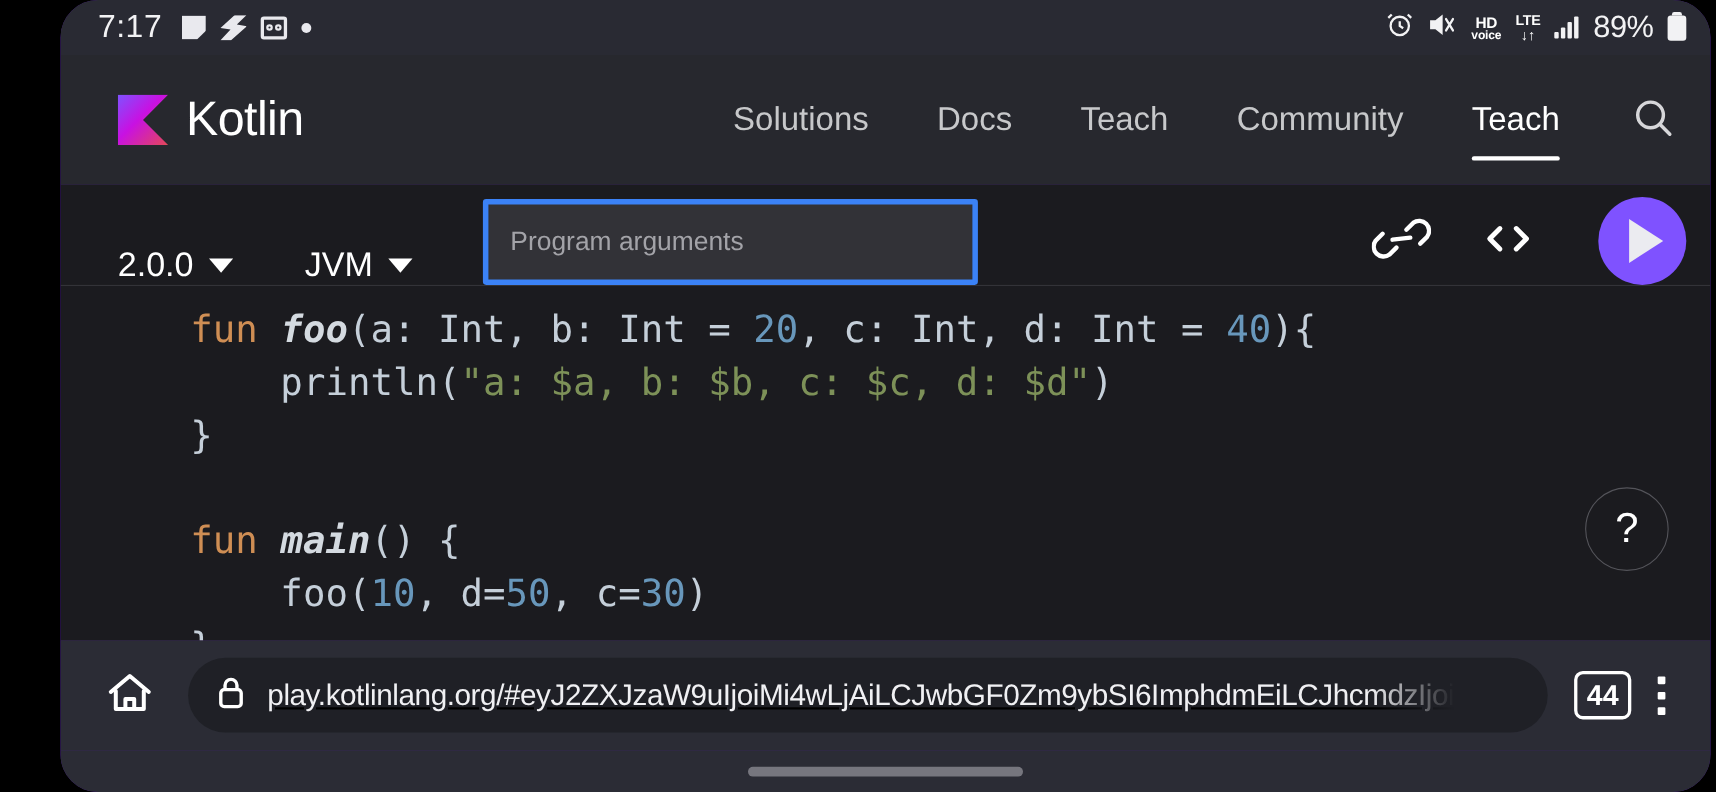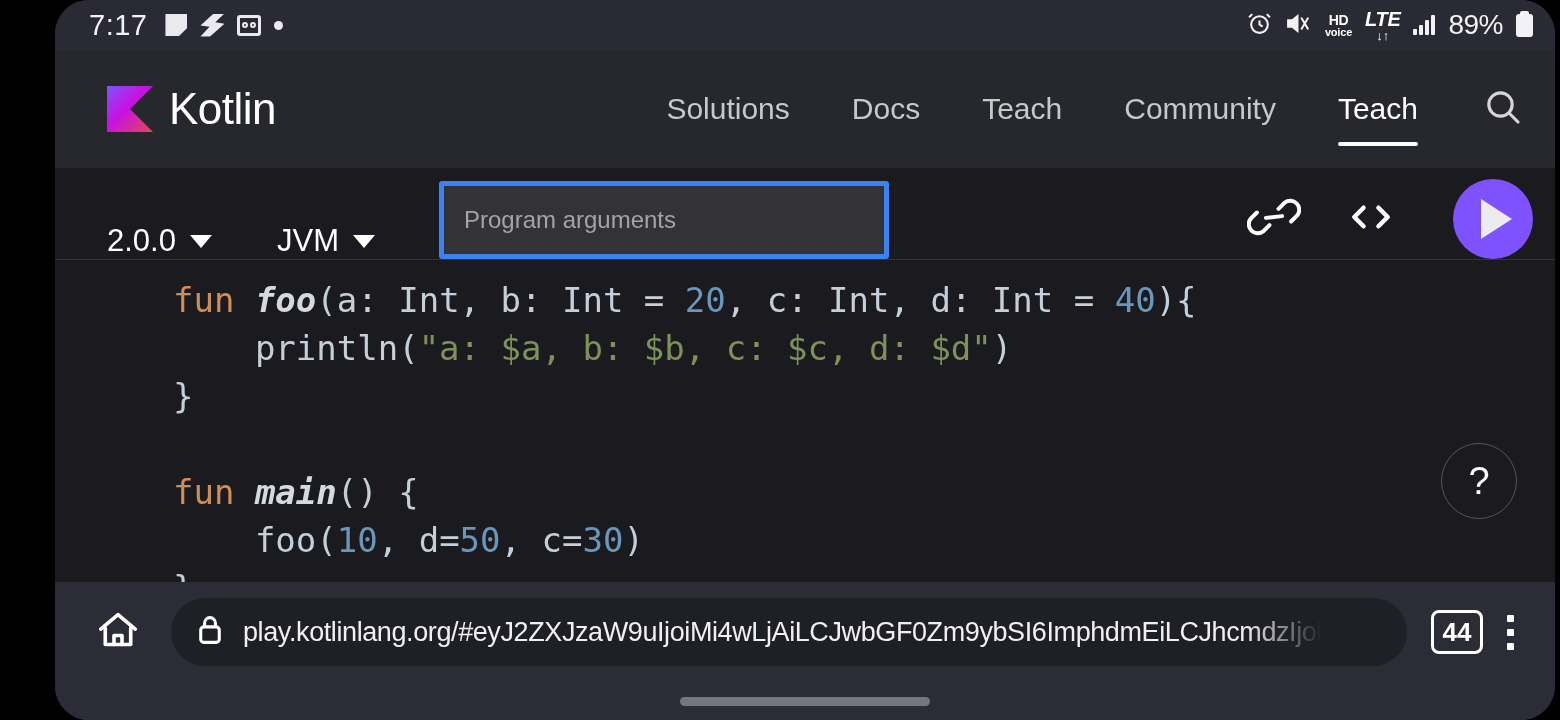--- a/index.html
+++ b/index.html
@@ -36,21 +36,21 @@
   
   .ic-vm{ width:24px;height:21px;border:3px solid #e9e9ee;border-radius:3px;
           display:flex;align-items:center;justify-content:center;gap:2px; }
   .ic-vm i{ width:6px;height:6px;border:2px solid #e9e9ee;border-radius:50%; display:block;}
   .ic-dot{ width:9px;height:9px;border-radius:50%;background:#e9e9ee; }
 
   .sb-hdv{ display:flex; flex-direction:column; align-items:center; line-height:1; }
   .sb-hdv b{ font-size:14px; font-weight:700; letter-spacing:-.3px;}
   .sb-hdv s{ font-size:11px; text-decoration:none; font-weight:700; letter-spacing:-.2px;}
   .sb-lte{ display:flex; flex-direction:column; align-items:center; line-height:1; }
-  .sb-lte b{ font-size:20px; font-weight:700; letter-spacing:-.3px;font-style:italic;}
+  .sb-lte b{ font-size:13px; font-weight:700; letter-spacing:-.3px;}
   .sb-lte s{ font-size:13px; text-decoration:none; }
   .bars{ display:flex; align-items:flex-end; gap:2px; height:20px; }
   .bars i{ width:4px; background:#f2f2f4; display:block; border-radius:1px;}
   .bars i:nth-child(1){height:6px}.bars i:nth-child(2){height:10px}
   .bars i:nth-child(3){height:15px}.bars i:nth-child(4){height:20px}
   .batt{ width:17px;height:23px;background:#f2f2f4;border-radius:3px;position:relative;}
   .batt:after{content:"";position:absolute;top:-3px;left:4px;width:9px;height:3px;
               background:#f2f2f4;border-radius:2px 2px 0 0;}
 
   
@@ -117,21 +117,21 @@
 
   
   #browserbar{
     height:100px; background:#2b2c35; display:flex; align-items:center;
     padding:0 18px 0 26px; gap:0;
   }
   .home-btn{ width:74px; display:flex; align-items:center; justify-content:center; }
   .urlbar{
     flex:1; height:68px; background:#1f2026; border-radius:36px;
     display:flex; align-items:center; padding:0 26px 0 24px; gap:18px;
-    margin:0 16px; overflow:hidden; position:relative;
+    margin:0 16px; overflow:hidden; position:relative;text-decoration:underline;
   }
   .url-text{
     font-family:"Liberation Sans", sans-serif;
     font-size:27px; color:#f0f0f3; white-space:nowrap; overflow:hidden;
     letter-spacing:-.4px;
     -webkit-mask-image:linear-gradient(90deg,#000 93%,rgba(0,0,0,0) 100%);
     mask-image:linear-gradient(90deg,#000 93%,rgba(0,0,0,0) 100%);
   }
   .tabcount{
     width:52px;height:44px;border:3px solid #fff;border-radius:8px;

